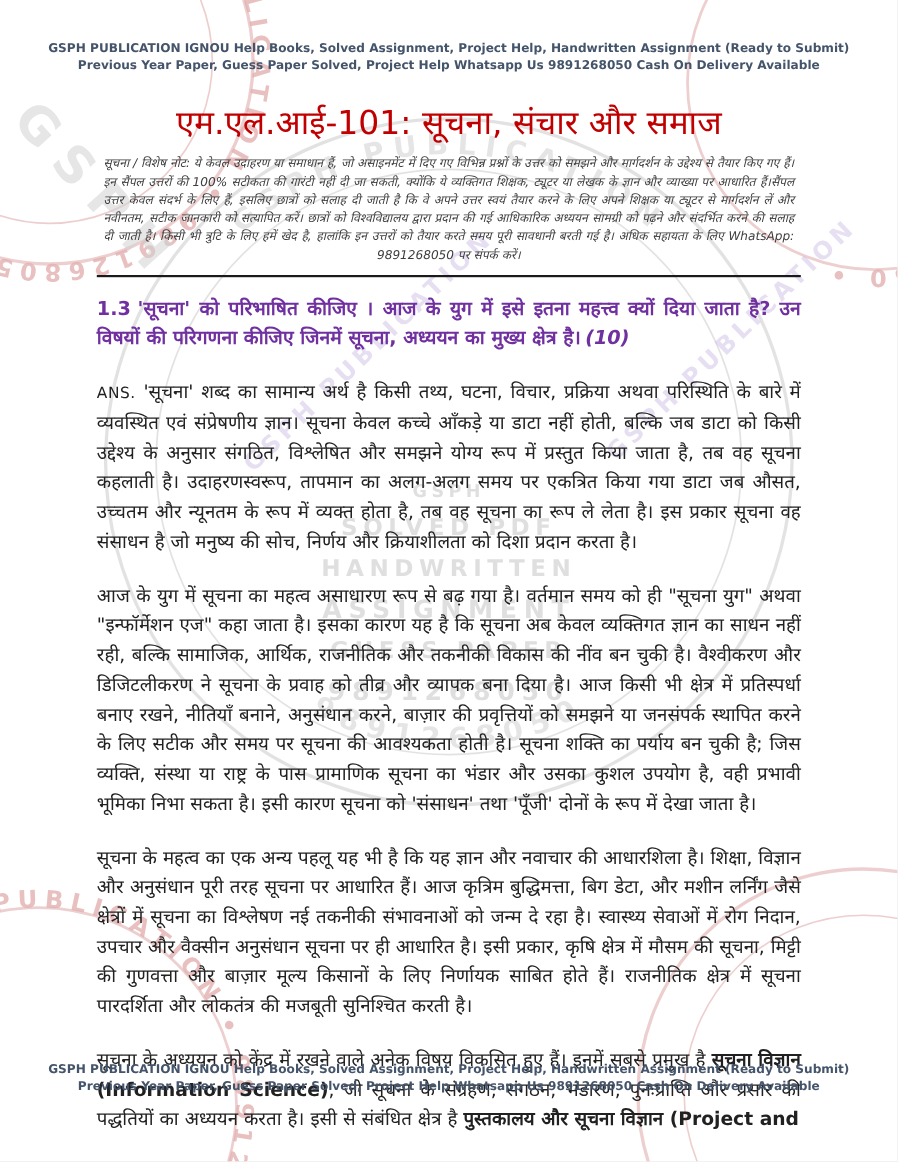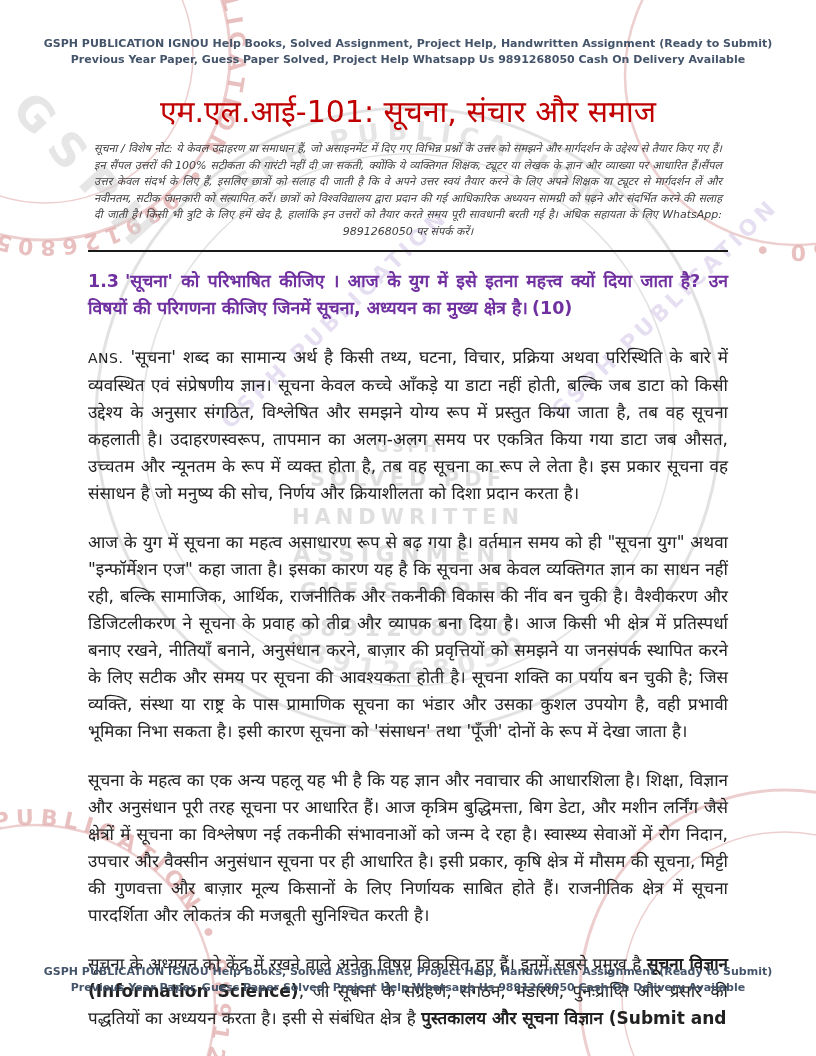--- a/index.html
+++ b/index.html
@@ -52,21 +52,21 @@
   }
   .question{
     color:#7030A0;
     font-weight:bold;
     font-size:17.5px;
     line-height:27px;
     margin:16px 0 0 0;
     text-align:justify;
   }
   .question .qnum{margin-right:6px;}
-  .question .qmarks{margin-left:4px;}
+  .question .qmarks{margin-left:4px;font-style:italic;}
 
   .body-par{
     font-size:17px;
     line-height:27px;
     text-align:justify;
     margin:22px 0 0 0;
   }
   .body-par:first-of-type{margin-top:18px;}
   .ans-label{
     font-size:14px;
@@ -152,21 +152,21 @@
       </p>
 
       <p class="body-par">
         <span class="ans-label">ANS.</span><span>'सूचना' शब्द का सामान्य अर्थ है किसी तथ्य, घटना, विचार, प्रक्रिया अथवा परिस्थिति के बारे में व्यवस्थित एवं संप्रेषणीय ज्ञान। सूचना केवल कच्चे आँकड़े या डाटा नहीं होती, बल्कि जब डाटा को किसी उद्देश्य के अनुसार संगठित, विश्लेषित और समझने योग्य रूप में प्रस्तुत किया जाता है, तब वह सूचना कहलाती है। उदाहरणस्वरूप, तापमान का अलग-अलग समय पर एकत्रित किया गया डाटा जब औसत, उच्चतम और न्यूनतम के रूप में व्यक्त होता है, तब वह सूचना का रूप ले लेता है। इस प्रकार सूचना वह संसाधन है जो मनुष्य की सोच, निर्णय और क्रियाशीलता को दिशा प्रदान करता है।</span>
       </p>
 
       <p class="body-par">आज के युग में सूचना का महत्व असाधारण रूप से बढ़ गया है। वर्तमान समय को ही "सूचना युग" अथवा "इन्फॉर्मेशन एज" कहा जाता है। इसका कारण यह है कि सूचना अब केवल व्यक्तिगत ज्ञान का साधन नहीं रही, बल्कि सामाजिक, आर्थिक, राजनीतिक और तकनीकी विकास की नींव बन चुकी है। वैश्वीकरण और डिजिटलीकरण ने सूचना के प्रवाह को तीव्र और व्यापक बना दिया है। आज किसी भी क्षेत्र में प्रतिस्पर्धा बनाए रखने, नीतियाँ बनाने, अनुसंधान करने, बाज़ार की प्रवृत्तियों को समझने या जनसंपर्क स्थापित करने के लिए सटीक और समय पर सूचना की आवश्यकता होती है। सूचना शक्ति का पर्याय बन चुकी है; जिस व्यक्ति, संस्था या राष्ट्र के पास प्रामाणिक सूचना का भंडार और उसका कुशल उपयोग है, वही प्रभावी भूमिका निभा सकता है। इसी कारण सूचना को 'संसाधन' तथा 'पूँजी' दोनों के रूप में देखा जाता है।</p>
 
       <p class="body-par">सूचना के महत्व का एक अन्य पहलू यह भी है कि यह ज्ञान और नवाचार की आधारशिला है। शिक्षा, विज्ञान और अनुसंधान पूरी तरह सूचना पर आधारित हैं। आज कृत्रिम बुद्धिमत्ता, बिग डेटा, और मशीन लर्निंग जैसे क्षेत्रों में सूचना का विश्लेषण नई तकनीकी संभावनाओं को जन्म दे रहा है। स्वास्थ्य सेवाओं में रोग निदान, उपचार और वैक्सीन अनुसंधान सूचना पर ही आधारित है। इसी प्रकार, कृषि क्षेत्र में मौसम की सूचना, मिट्टी की गुणवत्ता और बाज़ार मूल्य किसानों के लिए निर्णायक साबित होते हैं। राजनीतिक क्षेत्र में सूचना पारदर्शिता और लोकतंत्र की मजबूती सुनिश्चित करती है।</p>
 
-      <p class="body-par"><span>सूचना के अध्ययन को केंद्र में रखने वाले अनेक विषय विकसित हुए हैं। इनमें सबसे प्रमुख है </span><b>सूचना विज्ञान (Information Science)</b><span>, जो सूचना के संग्रहण, संगठन, भंडारण, पुनःप्राप्ति और प्रसार की पद्धतियों का अध्ययन करता है। इसी से संबंधित क्षेत्र है </span><b>पुस्तकालय और सूचना विज्ञान (Submit and</b></p>
+      <p class="body-par"><span>सूचना के अध्ययन को केंद्र में रखने वाले अनेक विषय विकसित हुए हैं। इनमें सबसे प्रमुख है </span><b>सूचना विज्ञान (Information Science)</b><span>, जो सूचना के संग्रहण, संगठन, भंडारण, पुनःप्राप्ति और प्रसार की पद्धतियों का अध्ययन करता है। इसी से संबंधित क्षेत्र है </span><b>पुस्तकालय और सूचना विज्ञान (Project and</b></p>
     </div>
 
     <div class="hf footer">
       <div>GSPH PUBLICATION IGNOU Help Books, Solved Assignment, Project Help, Handwritten Assignment (Ready to Submit)</div>
       <div>Previous Year Paper, Guess Paper Solved, Project Help Whatsapp Us 9891268050 Cash On Delivery Available</div>
     </div>
 
   </div>
 </div>
 

